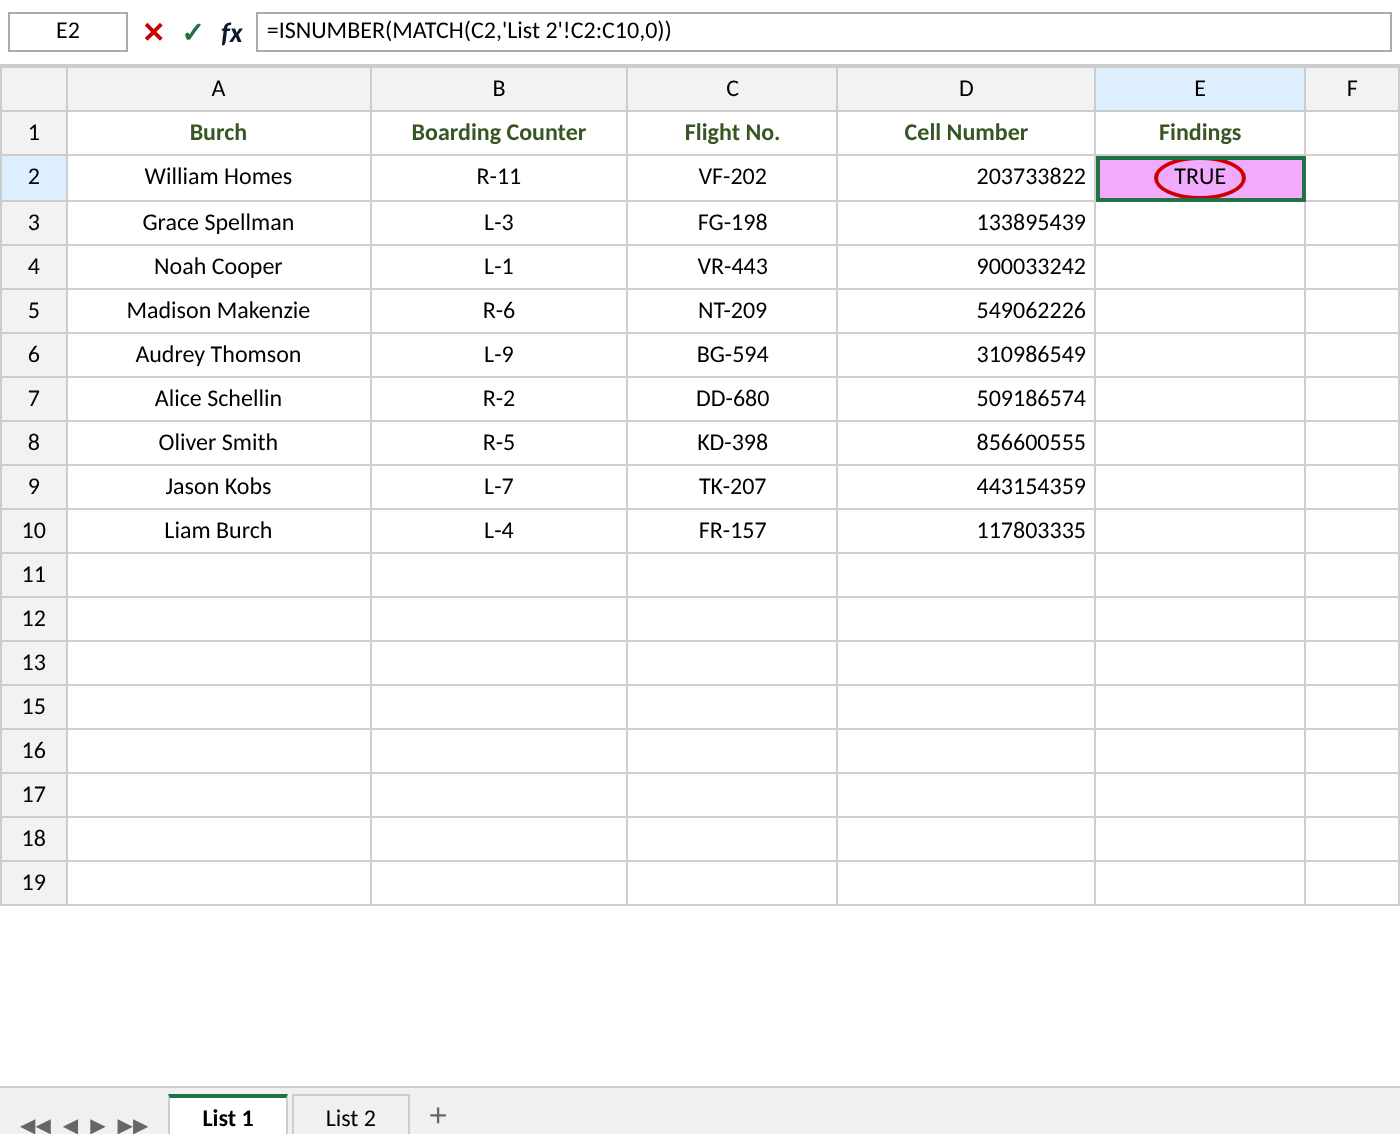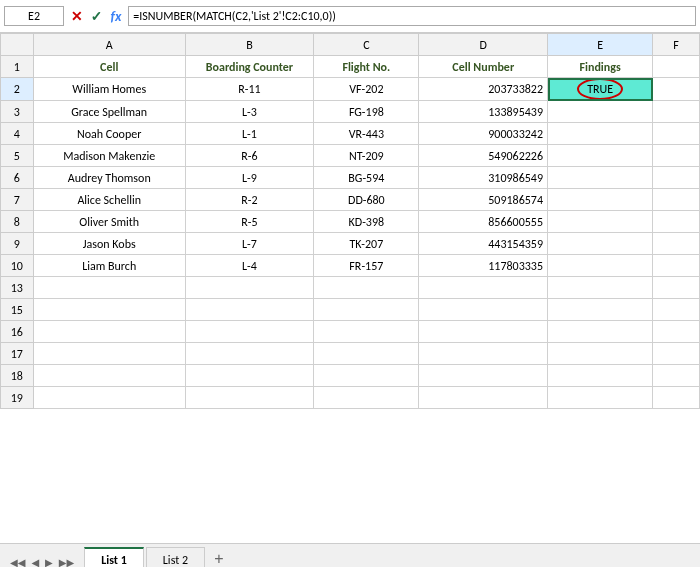--- a/index.html
+++ b/index.html
@@ -111,21 +111,21 @@
     }
     td.cell.text-right {
       text-align: right;
     }
     td.cell.text-center {
       text-align: center;
     }
 
     
     td.active-cell {
-      background: #5eead4;
+      background: #f0abfc;
       outline: 2px solid #217346;
       outline-offset: -2px;
       z-index: 2;
       position: relative;
     }
 
     
     td.header-cell {
       background: #fff;
       font-weight: bold;
@@ -211,21 +211,21 @@
 </head>
 <body>
 
 <div class="top-bar">
   <div class="cell-ref-box">
     <span>E2</span>
   </div>
   <div class="formula-bar-icons">
     <span style="color:#c00;">✕</span>
     <span style="color:#217346;">✓</span>
-    <span style="font-style:italic; color:#3b82f6; font-weight:bold;">fx</span>
+    <span style="font-style:italic; color:#0f172a; font-weight:bold;">fx</span>
   </div>
   <div class="formula-bar">
     <span>=ISNUMBER(MATCH(C2,'List 2'!C2:C10,0))</span>
   </div>
 </div>
 
 <div class="spreadsheet">
   <table>
 
     <colgroup>
@@ -245,21 +245,21 @@
         <th>C</th>
         <th>D</th>
         <th class="selected-col">E</th>
         <th>F</th>
       </tr>
     </thead>
     <tbody>
 
       <tr>
         <td class="row-num">1</td>
-        <td class="cell header-cell green">Cell</td>
+        <td class="cell header-cell green">Burch</td>
         <td class="cell header-cell green">Boarding Counter</td>
         <td class="cell header-cell green">Flight No.</td>
         <td class="cell header-cell green">Cell Number</td>
         <td class="cell header-cell green">Findings</td>
         <td class="cell"></td>
       </tr>
 
       <tr class="selected-row">
         <td class="row-num">2</td>
         <td class="cell text-center">William Homes</td>
@@ -339,20 +339,38 @@
         <td class="row-num">10</td>
         <td class="cell text-center">Liam Burch</td>
         <td class="cell text-center">L-4</td>
         <td class="cell text-center">FR-157</td>
         <td class="cell text-right">117803335</td>
         <td class="cell"></td>
         <td class="cell"></td>
       </tr>
 
       <tr>
+          <td class="row-num">11</td>
+          <td class="cell"></td>
+          <td class="cell"></td>
+          <td class="cell"></td>
+          <td class="cell"></td>
+          <td class="cell"></td>
+          <td class="cell"></td>
+        </tr>
+      <tr>
+          <td class="row-num">12</td>
+          <td class="cell"></td>
+          <td class="cell"></td>
+          <td class="cell"></td>
+          <td class="cell"></td>
+          <td class="cell"></td>
+          <td class="cell"></td>
+        </tr>
+      <tr>
           <td class="row-num">13</td>
           <td class="cell"></td>
           <td class="cell"></td>
           <td class="cell"></td>
           <td class="cell"></td>
           <td class="cell"></td>
           <td class="cell"></td>
         </tr>
       <tr>
           <td class="row-num">15</td>

